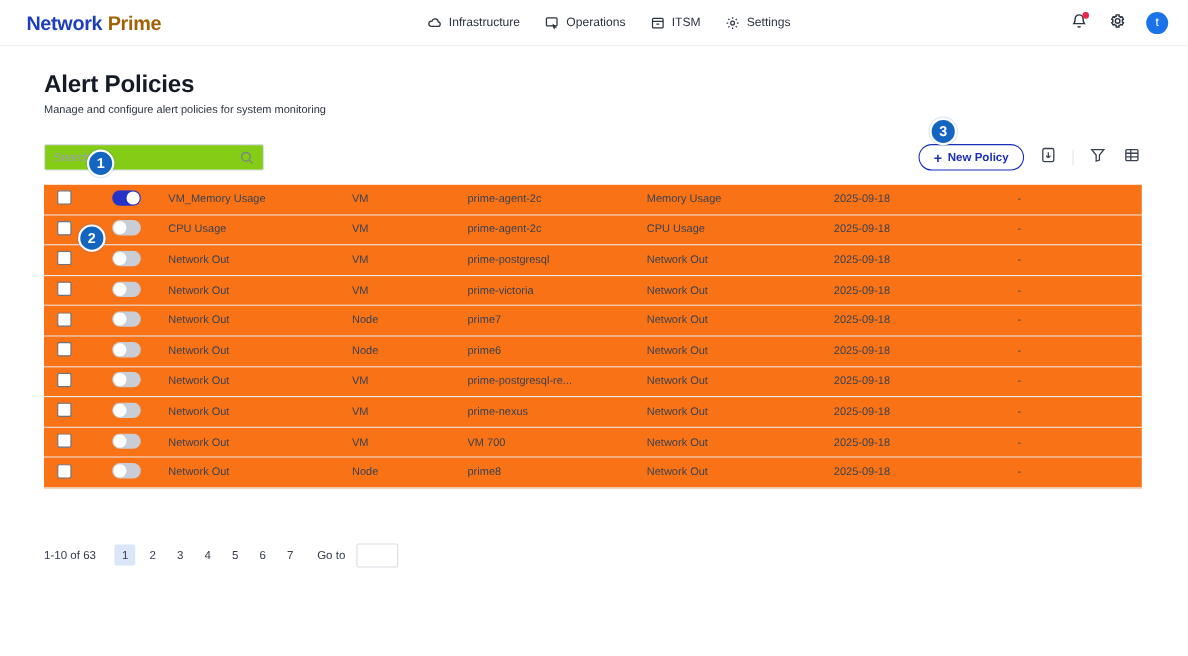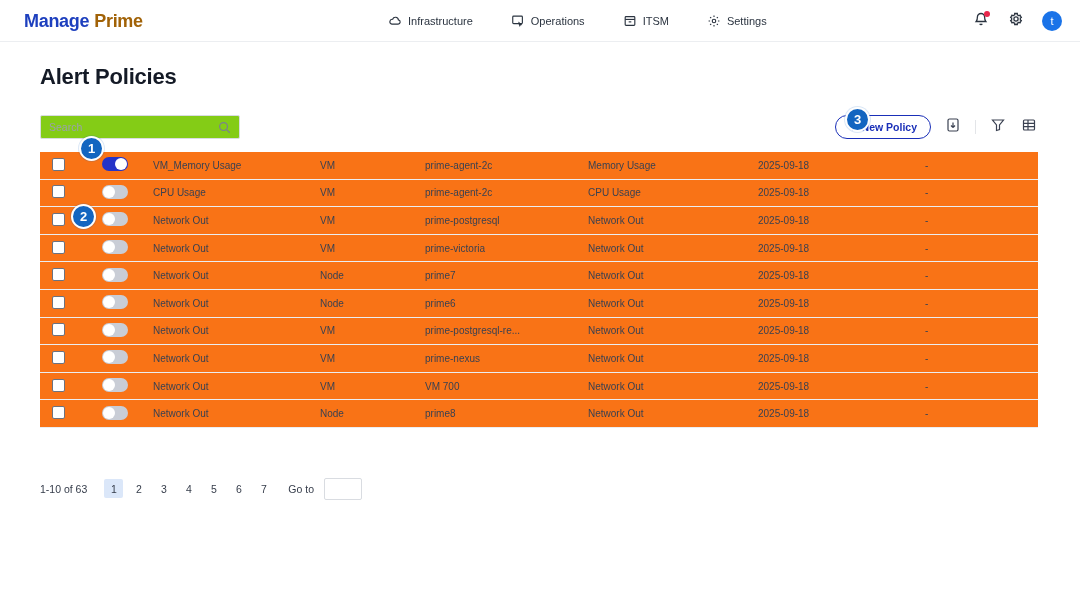--- a/index.html
+++ b/index.html
@@ -4,21 +4,21 @@
 <style>
   * { margin:0; padding:0; box-sizing:border-box; }
   html,body { width:1080px; height:596px; background:#ffffff; font-family:"Liberation Sans", sans-serif; }
   .page { position:relative; width:1080px; height:596px; background:#fff; overflow:hidden; }
 
   
   .topbar { position:absolute; top:0; left:0; right:0; height:42px; background:#fff; border-bottom:1px solid #eceef1; display:flex; align-items:center; }
   .logo { position:absolute; left:24px; top:0; height:42px; display:flex; align-items:center; font-weight:bold; font-size:18px; letter-spacing:-0.3px; }
   .logo .lp { color:#1d3fbe; }
   .logo .ls { color:#a16207; margin-left:5px; font-weight:bold; }
-  .nav { position:absolute; left:388px; top:0; height:42px; display:flex; align-items:center; gap:38px; }
+  .nav { position:absolute; left:388px; top:0; height:42px; display:flex; align-items:center; gap:22px; }
   .nav-item { display:flex; align-items:center; gap:6px; font-size:11px; color:#2b3440; cursor:pointer; }
   .nav-item svg { display:block; }
   .top-right { position:absolute; right:18px; top:0; height:42px; display:flex; align-items:center; gap:17px; }
   .icon-btn { position:relative; width:18px; height:18px; display:flex; align-items:center; justify-content:center; cursor:pointer; }
   .bell-dot { position:absolute; top:-1px; right:0px; width:6px; height:6px; border-radius:50%; background:#e8274b; }
   .avatar { width:20px; height:20px; border-radius:50%; background:#1a73e8; color:#fff; font-size:11px; display:flex; align-items:center; justify-content:center; }
 
   
   .content { position:absolute; left:40px; right:42px; top:42px; }
   .page-title { margin-top:22px; font-size:22px; font-weight:bold; color:#141a26; letter-spacing:-0.2px; }
@@ -68,21 +68,21 @@
   .badge2 { left:71px; top:204px; }
   .badge3 { left:845px; top:107px; }
 </style>
 </head>
 <body>
 
 <div class="page">
 
   <div class="topbar">
     <div class="logo">
-      <span class="lp">Manage</span>
+      <span class="lp">Network</span>
       <span class="ls">Prime</span>
     </div>
     <div class="nav">
       <div class="nav-item">
         <span>
           <svg width="14" height="14" viewBox="0 0 16 16" fill="none" stroke="#2b3440" stroke-width="1.3">
               <path d="M4.5 11.5h7a2.4 2.4 0 0 0 .4-4.77 3.4 3.4 0 0 0-6.6-.7A2.75 2.75 0 0 0 4.5 11.5z"></path>
             </svg>
         </span>
         <span>Infrastructure</span>
@@ -133,20 +133,21 @@
               <path d="M13.3 9.6l-1-.6a4.4 4.4 0 0 0 0-2l1-.6-1.3-2.2-1 .6a4.4 4.4 0 0 0-1.7-1V2.5H6.7v1.3a4.4 4.4 0 0 0-1.7 1l-1-.6-1.3 2.2 1 .6a4.4 4.4 0 0 0 0 2l-1 .6 1.3 2.2 1-.6a4.4 4.4 0 0 0 1.7 1v1.3h2.6v-1.3a4.4 4.4 0 0 0 1.7-1l1 .6z"></path>
             </svg>
         </span>
       </div>
       <div class="avatar">t</div>
     </div>
   </div>
 
   <div class="content">
     <div class="page-title">Alert Policies</div>
+    <div class="page-sub">Manage and configure alert policies for system monitoring</div>
 
     <div class="toolbar">
       <div class="search-box">
         <input type="text" placeholder="Search" style="">
         <span class="search-icon">
           <svg width="15" height="15" viewBox="0 0 16 16" fill="none" stroke="#7a828e" stroke-width="1.3">
               <circle cx="7" cy="7" r="4.2"></circle>
               <path d="M10.2 10.2L13.6 13.6"></path>
             </svg>
         </span>

